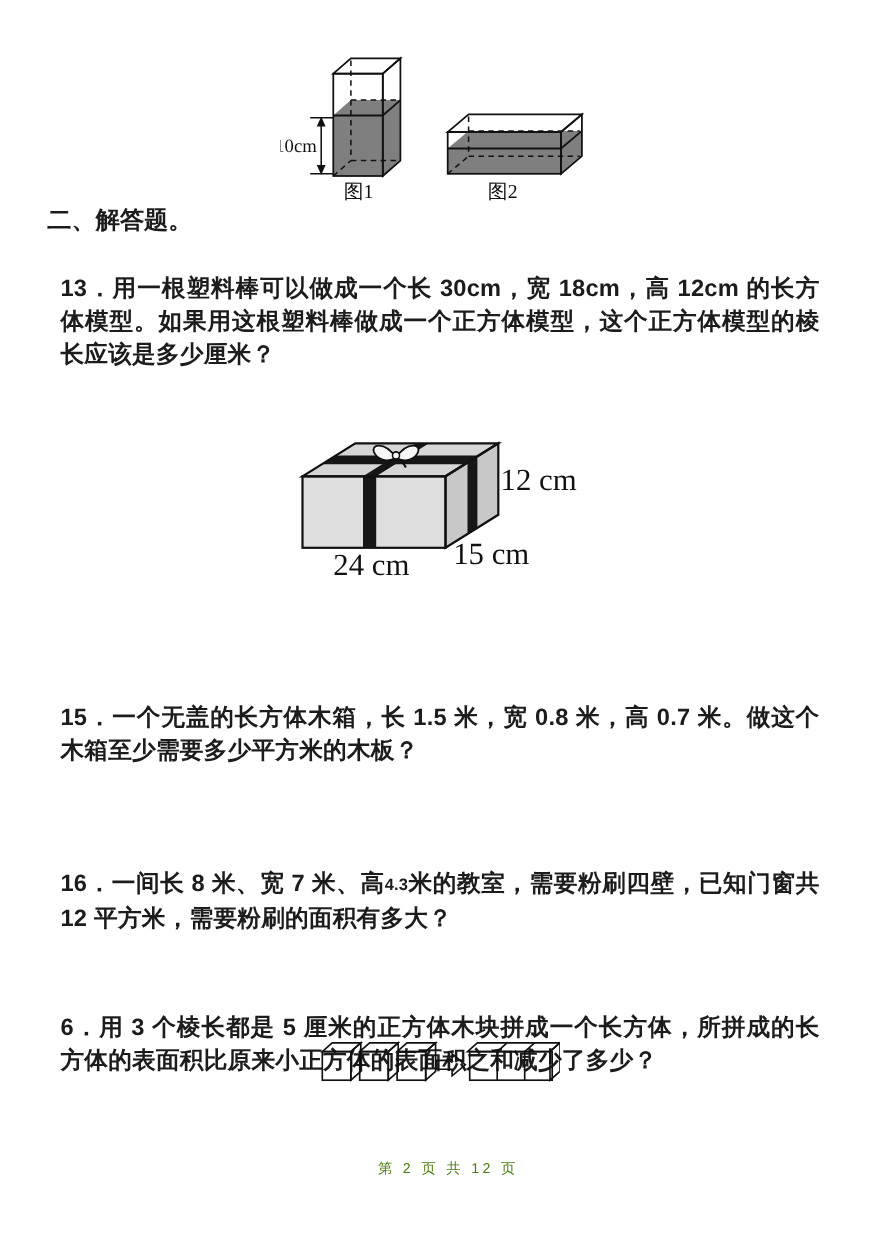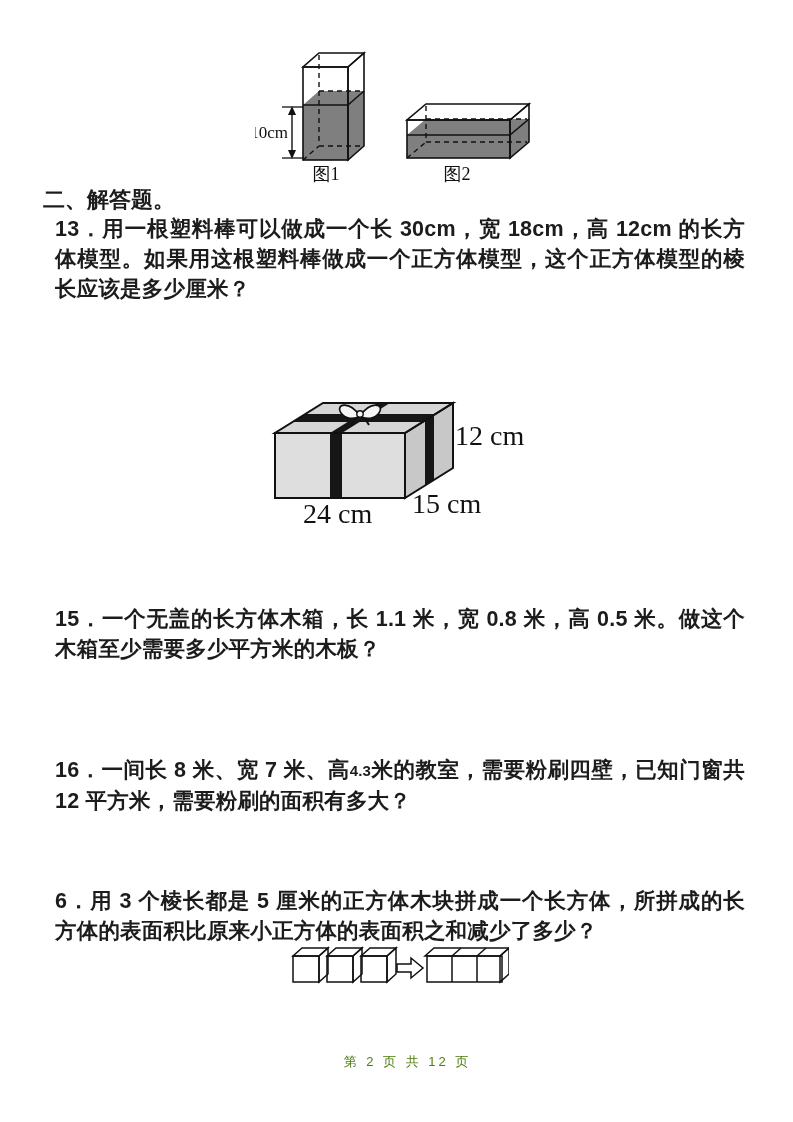--- a/index.html
+++ b/index.html
@@ -3,21 +3,21 @@
 <meta charset="utf-8">
 <style>
   html,body { margin:0; padding:0; background:#ffffff; }
   .page {
     position:relative; width:793px; height:1122px; background:#ffffff;
     font-family:"Liberation Sans", sans-serif; color:#1c1c1c; overflow:hidden;
   }
   .qtext {
     position:absolute; left:55px; width:690px;
     font-size:21.5px; line-height:30px; font-weight:600;
-    text-align:justify; letter-spacing:0.2px;
+    text-align:justify; letter-spacing:0.2px;margin-top:33px;
   }
   .section-title {
     position:absolute; left:43px; top:187px;
     font-size:22px; font-weight:600; line-height:26px;
   }
   .small-num { font-size:15px; vertical-align:1px; }
   .page-footer {
     position:absolute; left:0; top:1053px; width:100%;
     text-align:center; font-size:13px; color:#4d7c0f;
     letter-spacing:3px; font-weight:500;padding-left:11px;
@@ -100,21 +100,21 @@
         <path d="M91,25 L86,34 M99,25 L104,33" stroke="#111" stroke-width="2" fill="none"></path>
         <path d="M95,24 C84,8 70,12 76,21 C80,27 89,28 95,24 C101,28 110,27 114,21 C120,12 106,8 95,24 Z" fill="#f6f6f6" stroke="#111" stroke-width="1.6"></path>
         <circle cx="95" cy="22" r="3.2" fill="#f6f6f6" stroke="#111" stroke-width="1.4"></circle>
       </g>
     </g>
     <text x="190" y="53" font-size="28">12 cm</text>
     <text x="147" y="121" font-size="28">15 cm</text>
     <text x="38" y="131" font-size="28">24 cm</text>
   </svg>
 
-  <div class="qtext" style="top:604px;">15．一个无盖的长方体木箱，长 1.1 米，宽 0.8 米，高 0.5 米。做这个木箱至少需要多少平方米的木板？</div>
+  <div class="qtext" style="top:604px;">15．一个无盖的长方体木箱，长 1.5 米，宽 0.8 米，高 0.7 米。做这个木箱至少需要多少平方米的木板？</div>
 
   <div class="qtext" style="top:755px;"><span>16．一间长 8 米、宽 7 米、高</span><span class="small-num">4.3</span><span>米的教室，需要粉刷四壁，已知门窗共 12 平方米，需要粉刷的面积有多大？</span></div>
 
   <div class="qtext" style="top:886px;">6．用 3 个棱长都是 5 厘米的正方体木块拼成一个长方体，所拼成的长方体的表面积比原来小正方体的表面积之和减少了多少？</div>
 
   <svg class="fig" style="left:285px; top:942px;" width="224" height="52" viewBox="0 0 224 52">
     <g>
       <rect class="ol" x="8" y="14" width="26" height="26" fill="#fff" stroke-width="1.5"></rect>
       <polygon class="ol" points="8,14 34,14 43,6 17,6" fill="#fff" stroke-width="1.5"></polygon>
       <polygon class="ol" points="34,14 43,6 43,32 34,40" fill="#fff" stroke-width="1.5"></polygon>

